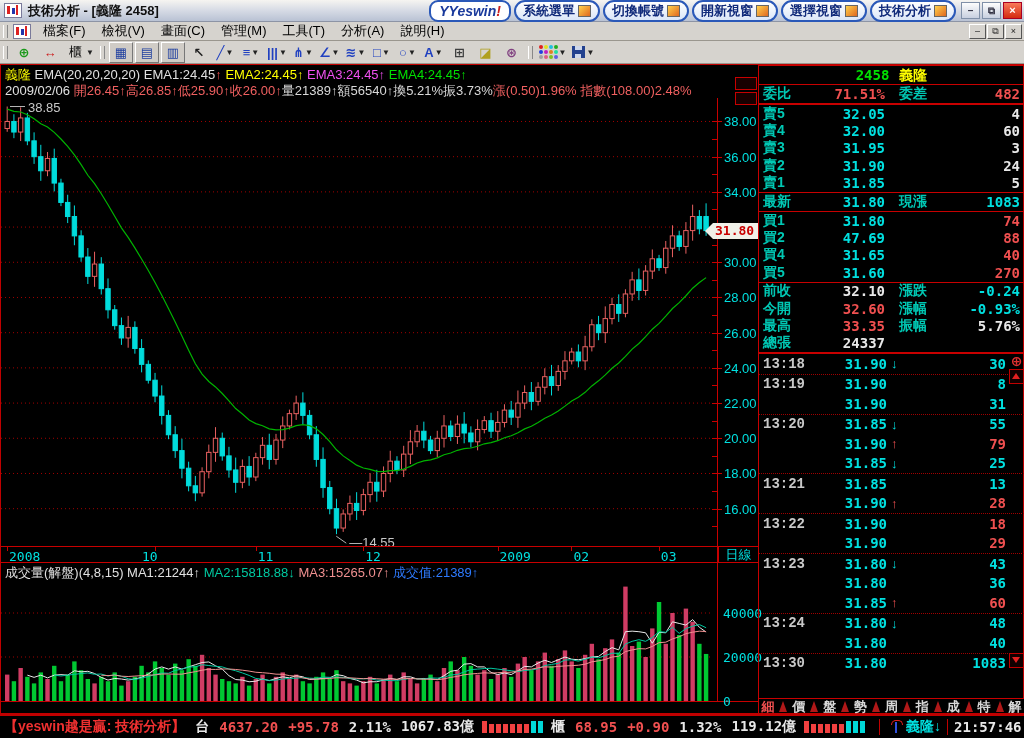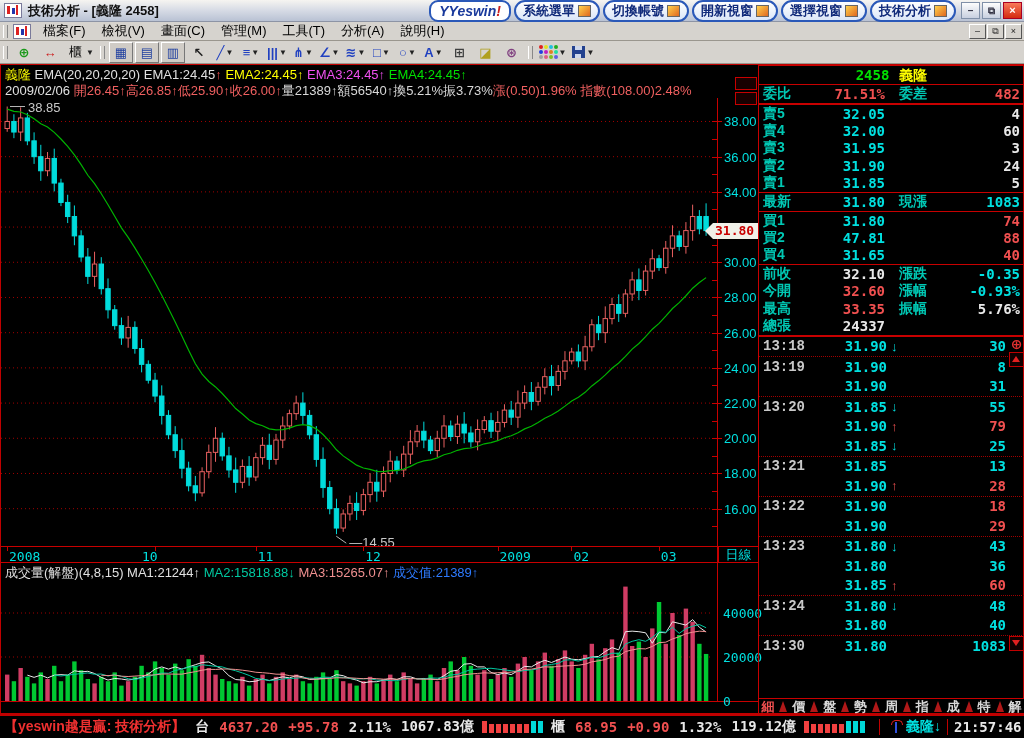--- a/index.html
+++ b/index.html
@@ -756,35 +756,40 @@
         <span class="vv num c-cyan">1083</span>
       </div>
       <div id="bidRows" class="sec-line">
           <div class="rrow">
             <span class="lab">買1</span>
             <span class="pr num c-cyan">31.80</span>
             <span class="vv num c-red">74</span>
           </div>
           <div class="rrow">
             <span class="lab">買2</span>
-            <span class="pr num c-cyan">47.81</span>
+            <span class="pr num c-cyan">47.69</span>
             <span class="vv num c-red">88</span>
           </div>
           <div class="rrow">
             <span class="lab">買4</span>
             <span class="pr num c-cyan">31.65</span>
             <span class="vv num c-red">40</span>
           </div>
+          <div class="rrow">
+            <span class="lab">買5</span>
+            <span class="pr num c-cyan">31.60</span>
+            <span class="vv num c-red">270</span>
+          </div>
         </div>
       <div id="statRows" class="sec-line">
           <div class="rrow">
             <span class="lab">前收</span>
             <span class="pr num c-white">32.10</span>
             <span class="lab2">漲跌</span>
-            <span class="vv num c-cyan">-0.35</span>
+            <span class="vv num c-cyan">-0.24</span>
           </div>
           <div class="rrow">
             <span class="lab">今開</span>
             <span class="pr num c-red">32.60</span>
             <span class="lab2">漲幅</span>
             <span class="vv num c-cyan">-0.93%</span>
           </div>
           <div class="rrow">
             <span class="lab">最高</span>
             <span class="pr num c-red">33.35</span>

